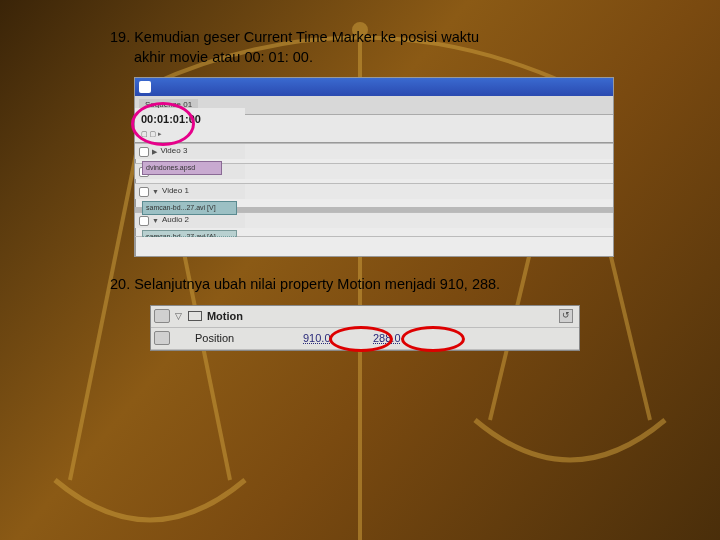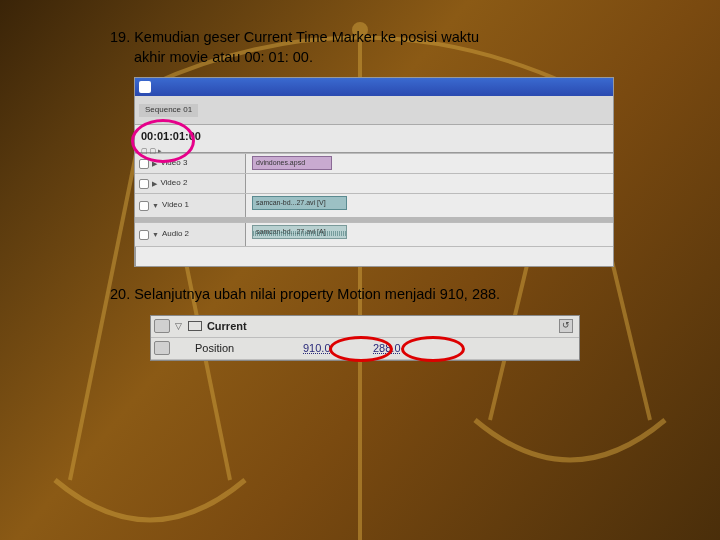--- a/index.html
+++ b/index.html
@@ -9,34 +9,34 @@
   .content { position: relative; padding: 28px 40px 8px 110px; color: #000; font-size: 14.5px; line-height: 1.35; }
   .step { margin-bottom: 10px; }
   .step .num { display: inline; }
   .step .txt { display: inline; }
   .step-indent { padding-left: 24px; }
 
   
   .shot1 { position: relative; width: 480px; margin: 8px 0 18px 24px; background: #e8e8e8; border: 1px solid #999; font-size: 9px; color: #333; }
   .titlebar { height: 18px; background: linear-gradient(#3a6ad0, #2a4ab0); display: flex; align-items: center; padding: 0 4px; }
   .titlebar .winicon { width: 12px; height: 12px; background: #fff; border-radius: 2px; margin-right: 4px; display: inline-block; }
-  .seqtab { height: 29px; background: #d8d8d8; display: flex; align-items: center; padding-left: 4px; border-bottom: 1px solid #aaa; }
+  .seqtab { height: 19px; background: #d8d8d8; display: flex; align-items: center; padding-left: 4px; border-bottom: 1px solid #aaa; }
   .seqtab span { background: #c8c8c8; padding: 1px 6px; font-size: 8px; }
-  .rulerrow { display: flex; height: 28px; border-bottom: 1px solid #999; }
+  .rulerrow { display: flex; height: 28px; border-bottom: 1px solid #999; align-items: flex-end; }
   .timecell { width: 110px; background: #e8e8e8; padding: 4px 6px; position: relative; }
   .timecode { font-weight: bold; font-size: 11px; color: #1a1a1a; }
   .smallicons { font-size: 7px; color: #666; margin-top: 2px; }
   .ruler { flex: 1; background: #e8e8e8; position: relative; border-left: 1px solid #999; }
   .ruler .tick { position: absolute; top: 3px; font-size: 8px; color: #444; }
   .ruler .tline { position: absolute; top: 16px; left: 0; right: 0; height: 8px; background: repeating-linear-gradient(90deg, #888 0 1px, transparent 1px 6px); }
   .circle-magenta { position: absolute; width: 64px; height: 44px; border: 3px solid #e6008a; border-radius: 50%; left: -4px; top: -6px; }
   .circle-red { position: absolute; width: 18px; height: 18px; border: 2px solid #d00; border-radius: 50%; right: 18px; top: 4px; }
   .redline { position: absolute; width: 2px; height: 130px; background: #d00; right: 26px; top: 20px; }
   .arrow-red { position: absolute; right: -8px; top: 10px; font-size: 16px; color: #d00; font-weight: bold; }
-  .trackrow { display: flex; min-height: 20px; border-top: 1px solid #bbb; }
+  .trackrow { display: flex; min-height: 20px; border-top: 1px solid #bbb; flex-direction: column; }
   .trackhead { width: 110px; background: #e4e4e4; display: flex; align-items: center; gap: 3px; padding: 2px 4px; font-size: 8px; }
   .trackhead .eye { width: 10px; height: 10px; background: #fff; border: 1px solid #888; border-radius: 2px; }
   .trackhead .tri { color: #555; font-size: 7px; }
   .trackbody { flex: 1; background: #ececec; border-left: 1px solid #999; position: relative; }
   .clip { position: absolute; height: 14px; top: 2px; font-size: 7px; padding: 1px 3px; overflow: hidden; white-space: nowrap; }
   .clip-v3 { left: 6px; width: 80px; background: #c8aad0; border: 1px solid #8a6a95; }
   .clip-v1 { left: 6px; width: 95px; background: #9cc0c4; border: 1px solid #5a8a90; }
   .clip-a1 { left: 6px; width: 95px; height: 14px; background: #b8d0d0; border: 1px solid #7a9a9a; }
   .wave { position: absolute; left: 0; right: 0; top: 5px; height: 5px; background: repeating-linear-gradient(90deg, #4a7a7a 0 1px, transparent 1px 2px); opacity: .6; }
   .gap { height: 5px; background: #b8b8b8; }
@@ -146,21 +146,21 @@
   </div>
 
   <div class="shot2" style="position:relative">
     <div class="mrow">
       <div class="cell-ic">
           <span class="iconbox"></span>
         </div>
       <span class="tri2">▽</span>
       <span style="width:6px"></span>
       <span style="width:14px;height:10px;border:1px solid #555;display:inline-block;margin-right:5px"></span>
-      <span class="mlabel">Current</span>
+      <span class="mlabel">Motion</span>
       <span class="spacer"></span>
       <span class="resetbtn"></span>
     </div>
     <div class="mrow">
       <div class="cell-ic">
           <span class="iconbox"></span>
         </div>
       <span style="width:18px"></span>
       <span class="plabel">Position</span>
       <span style="width:30px"></span>

